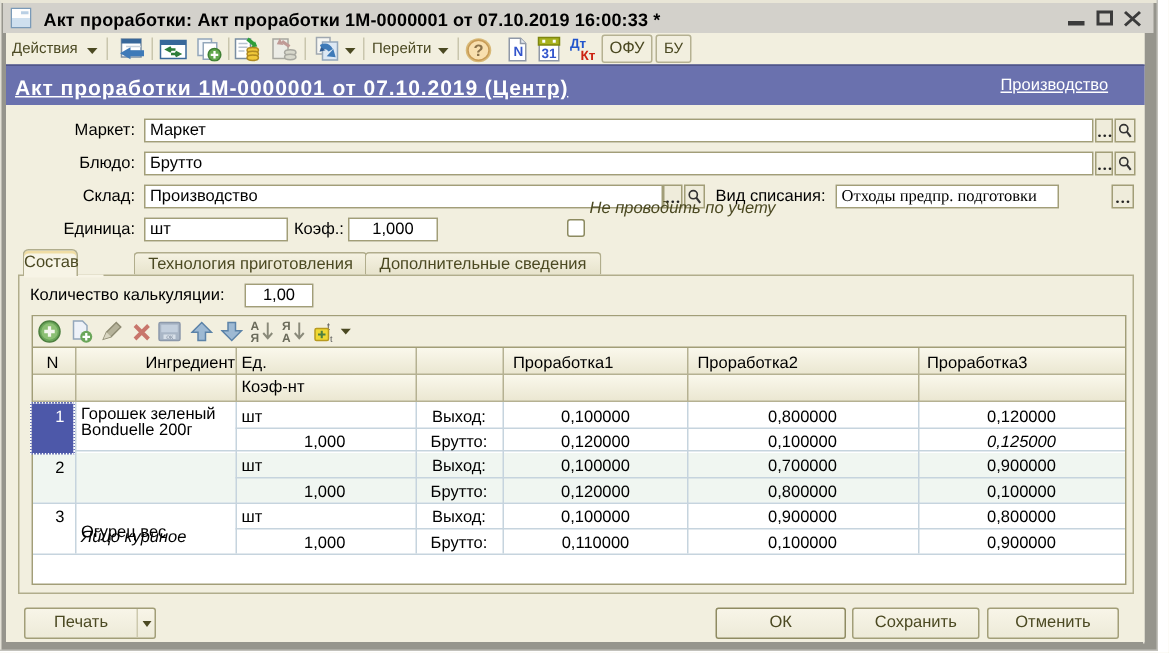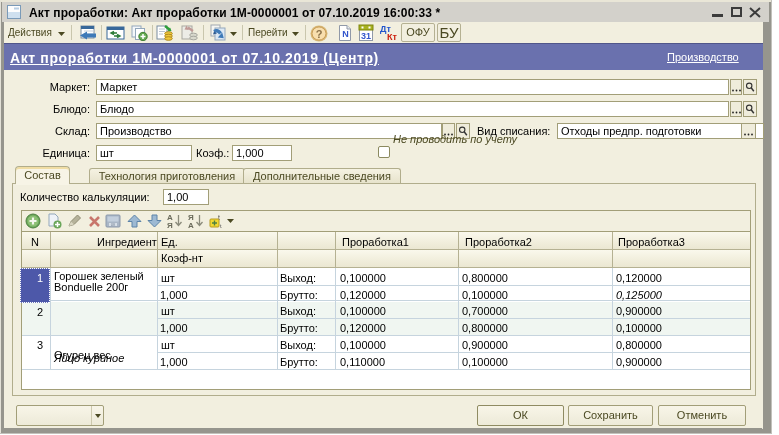--- a/index.html
+++ b/index.html
@@ -6,21 +6,21 @@
 html,body { width:779px; height:435px; background:#fff; font-family:"Liberation Sans", sans-serif; overflow:hidden; }
 .abs { position:absolute; }
 #frame { left:0; top:0; width:772px; height:434px; background:#96958d; border-left:1px solid #e3e1d7; border-top:2px solid #e9e6d7; }
 #titlebar { left:2px; top:2px; width:767px; height:20px; background:#d3d1cb; }
 #toolbar { left:4px; top:22px; width:759px; height:21px; background:#f2efdf; }
 #bluebar { left:4px; top:43px; width:759px; height:27px; background:#6a71ae; border-top:1px solid #51568a; }
 #form { left:4px; top:70px; width:759px; height:358px; background:#f2efdf; }
 .lbl { position:absolute; font-size:11px; color:#000; white-space:nowrap; }
 .olv { color:#4b4922; }
 .inp { position:absolute; background:#fff; border:1px solid #a29e78; height:16px; font-size:11px; color:#000; line-height:14px; padding:0 3px; white-space:nowrap; overflow:hidden; }
-.num { text-align:left; }
+.num { text-align:center; }
 .fbtn { position:absolute; background:#efecdb; border:1px solid #a29e78; height:16px; font-size:10px; color:#333; text-align:center; }
 .sep { position:absolute; width:1px; background:#c9c6ad; top:25px; height:15px; }
 .tbtxt { position:absolute; font-size:10px; color:#4b4922; top:27px; white-space:nowrap; }
 .tab { position:absolute; border:1px solid #b1ad8c; border-bottom:none; border-radius:3px 3px 0 0; font-size:11px; color:#4b4922; text-align:center; }
 .gridv { position:absolute; width:1px; background:#c6d4de; }
 .gridh { position:absolute; height:1px; background:#c6d4de; }
 .hline { position:absolute; background:#b5b192; }
 .cell { position:absolute; font-size:11px; color:#000; white-space:nowrap; }
 .btn { position:absolute; background:linear-gradient(#f8f5e8,#edead8); border:1px solid #a29e78; font-size:11px; color:#4b4922; text-align:center; border-radius:2px; }
 </style>
@@ -121,39 +121,39 @@
     <rect x="1" y="1" width="14" height="5" fill="#a8b21e" stroke="#7e860f"></rect>
     <rect x="3.5" y="2.5" width="2" height="2" fill="#fff"></rect>
     <rect x="10.5" y="2.5" width="2" height="2" fill="#fff"></rect>
     <text x="8" y="14.5" font-size="9" font-weight="bold" fill="#3355cc" text-anchor="middle" font-family="Liberation Sans">31</text>
   </svg>
 <div class="abs" style="left:380px;top:24px;width:18px;height:18px;">
  <span style="position:absolute;left:0;top:0;font-size:9px;font-weight:bold;color:#2255cc;">Дт</span>
  <span style="position:absolute;left:7px;top:8px;font-size:9px;font-weight:bold;color:#cc2211;">Кт</span>
 </div>
 <div class="abs" style="left:401px;top:23px;width:34px;height:19px;background:#f2efdf;border:1px solid #b5b192;border-radius:2px;font-size:11px;color:#4b4922;text-align:center;line-height:17px;">ОФУ</div>
-<div class="abs" style="left:437px;top:23px;width:24px;height:19px;background:#f2efdf;border:1px solid #b5b192;border-radius:2px;font-size:15px;color:#4b4922;text-align:center;line-height:17px;">БУ</div>
+<div class="abs" style="left:437px;top:23px;width:24px;height:19px;background:#f2efdf;border:1px solid #b5b192;border-radius:2px;font-size:10px;color:#4b4922;text-align:center;line-height:17px;">БУ</div>
 
 <div class="lbl" style="left:10px;top:50px;font-weight:bold;font-size:14px;letter-spacing:0.62px;color:#fff;text-decoration:underline;">Акт проработки 1М-0000001 от 07.10.2019 (Центр)</div>
 <div class="lbl" style="left:667px;top:51px;color:#fff;text-decoration:underline;">Производство</div>
 
 <div class="lbl" style="left:0;top:81px;width:90px;text-align:right;">Маркет:</div>
 <div class="inp" style="left:96px;top:79px;width:633px;">Маркет</div>
 <div class="fbtn" style="left:730px;top:79px;width:12px;"><svg width="11" height="14">
       <circle cx="2" cy="10.5" r="0.9" fill="#222"></circle>
       <circle cx="5.5" cy="10.5" r="0.9" fill="#222"></circle>
       <circle cx="9" cy="10.5" r="0.9" fill="#222"></circle>
     </svg></div>
 <div class="fbtn" style="left:743px;top:79px;width:14px;"><svg width="10" height="11" style="margin-top:2px">
       <circle cx="4.2" cy="3.8" r="2.7" fill="none" stroke="#333" stroke-width="1.1"></circle>
       <path d="M6.2 5.8 L8.8 9.2" stroke="#333" stroke-width="1.4"></path>
     </svg></div>
 
 <div class="lbl" style="left:0;top:103px;width:90px;text-align:right;">Блюдо:</div>
-<div class="inp" style="left:96px;top:101px;width:633px;">Блюдо</div>
+<div class="inp" style="left:96px;top:101px;width:633px;">Брутто</div>
 <div class="fbtn" style="left:730px;top:101px;width:12px;"><svg width="11" height="14">
       <circle cx="2" cy="10.5" r="0.9" fill="#222"></circle>
       <circle cx="5.5" cy="10.5" r="0.9" fill="#222"></circle>
       <circle cx="9" cy="10.5" r="0.9" fill="#222"></circle>
     </svg></div>
 <div class="fbtn" style="left:743px;top:101px;width:14px;"><svg width="10" height="11" style="margin-top:2px">
       <circle cx="4.2" cy="3.8" r="2.7" fill="none" stroke="#333" stroke-width="1.1"></circle>
       <path d="M6.2 5.8 L8.8 9.2" stroke="#333" stroke-width="1.4"></path>
     </svg></div>
 
@@ -162,35 +162,35 @@
 <div class="fbtn" style="left:442px;top:123px;width:13px;"><svg width="11" height="14">
       <circle cx="2" cy="10.5" r="0.9" fill="#222"></circle>
       <circle cx="5.5" cy="10.5" r="0.9" fill="#222"></circle>
       <circle cx="9" cy="10.5" r="0.9" fill="#222"></circle>
     </svg></div>
 <div class="fbtn" style="left:456px;top:123px;width:14px;"><svg width="10" height="11" style="margin-top:2px">
       <circle cx="4.2" cy="3.8" r="2.7" fill="none" stroke="#333" stroke-width="1.1"></circle>
       <path d="M6.2 5.8 L8.8 9.2" stroke="#333" stroke-width="1.4"></path>
     </svg></div>
 <div class="lbl" style="left:477px;top:125px;">Вид списания:</div>
-<div class="inp" style="left:557px;top:123px;width:207px;">Отходы предпр. подготовки</div>
+<div class="inp" style="left:557px;top:123px;width:149px;font-family:Liberation Serif, serif;">Отходы предпр. подготовки</div>
 <div class="fbtn" style="left:741px;top:123px;width:15px;"><svg width="11" height="14">
       <circle cx="2" cy="10.5" r="0.9" fill="#222"></circle>
       <circle cx="5.5" cy="10.5" r="0.9" fill="#222"></circle>
       <circle cx="9" cy="10.5" r="0.9" fill="#222"></circle>
     </svg></div>
 
 <div class="lbl" style="left:0;top:147px;width:90px;text-align:right;">Единица:</div>
 <div class="inp" style="left:96px;top:145px;width:96px;">шт</div>
 <div class="lbl" style="left:196px;top:147px;">Коэф.:</div>
 <div class="inp num" style="left:232px;top:145px;width:60px;">1,000</div>
 <div class="abs" style="left:378px;top:146px;width:12px;height:12px;background:#fff;border:1px solid #8c8a60;border-radius:2px;"></div>
 <div class="lbl olv" style="left:393px;top:133px;font-style:italic;">Не проводить по учету</div>
 
-<div class="tab" style="left:15px;top:166px;width:55px;height:18px;background:#f7f4e6;box-shadow:inset 0 2px 0 #f0ddA4;line-height:17px;z-index:3;border-radius:4px 4px 0 0;">Состав</div>
+<div class="tab" style="left:15px;top:166px;width:37px;height:18px;background:#f7f4e6;box-shadow:inset 0 2px 0 #f0ddA4;line-height:17px;z-index:3;border-radius:4px 4px 0 0;">Состав</div>
 <div class="tab" style="left:77px;top:168px;width:156px;height:15px;background:linear-gradient(#f5f2e2,#e7e3cc);line-height:14px;margin-left:12px;">Технология приготовления</div>
 <div class="tab" style="left:243px;top:168px;width:158px;height:15px;background:linear-gradient(#f5f2e2,#e7e3cc);line-height:14px;">Дополнительные сведения</div>
 
 <div class="abs" style="left:12px;top:183px;width:744px;height:213px;border:1px solid #b1ad8c;z-index:1;"></div>
 <div class="abs" style="left:16px;top:183px;width:53px;height:2px;background:#f7f4e6;z-index:2;"></div>
 
 <div class="lbl" style="left:20px;top:191px;">Количество калькуляции:</div>
 <div class="inp num" style="left:163px;top:189px;width:46px;">1,00</div>
 
 <div class="abs" style="left:21px;top:210px;width:730px;height:180px;background:#fff;border:1px solid #a29e78;"></div>
@@ -323,20 +323,21 @@
 <div class="cell num" style="left:462px;top:356px;width:146px;">0,100000</div>
 
 <div class="cell num" style="left:616px;top:272px;width:130px;">0,120000</div>
 <div class="cell num" style="left:616px;top:289px;width:130px;font-style:italic;">0,125000</div>
 <div class="cell num" style="left:616px;top:305px;width:130px;">0,900000</div>
 <div class="cell num" style="left:616px;top:322px;width:130px;">0,100000</div>
 <div class="cell num" style="left:616px;top:339px;width:130px;">0,800000</div>
 <div class="cell num" style="left:616px;top:356px;width:130px;">0,900000</div>
 
 <div class="btn" style="left:16px;top:405px;width:88px;height:21px;line-height:19px;">
+  <span style="position:absolute;left:0;width:74px;text-align:center;">Печать</span>
   <span style="position:absolute;left:74px;top:0;height:19px;width:1px;background:#cdc9ae;"></span>
   <svg style="position:absolute;left:78px;top:8px" width="7" height="5">
       <path d="M0 0 L6 0 L3 4 Z" fill="#4b4922"></path>
     </svg>
 </div>
 <div class="btn" style="left:477px;top:405px;width:87px;height:21px;line-height:19px;border:1px solid #8f8b62;">ОК</div>
 <div class="btn" style="left:568px;top:405px;width:85px;height:21px;line-height:19px;">Сохранить</div>
 <div class="btn" style="left:658px;top:405px;width:88px;height:21px;line-height:19px;">Отменить</div>
 
 </body></html>

